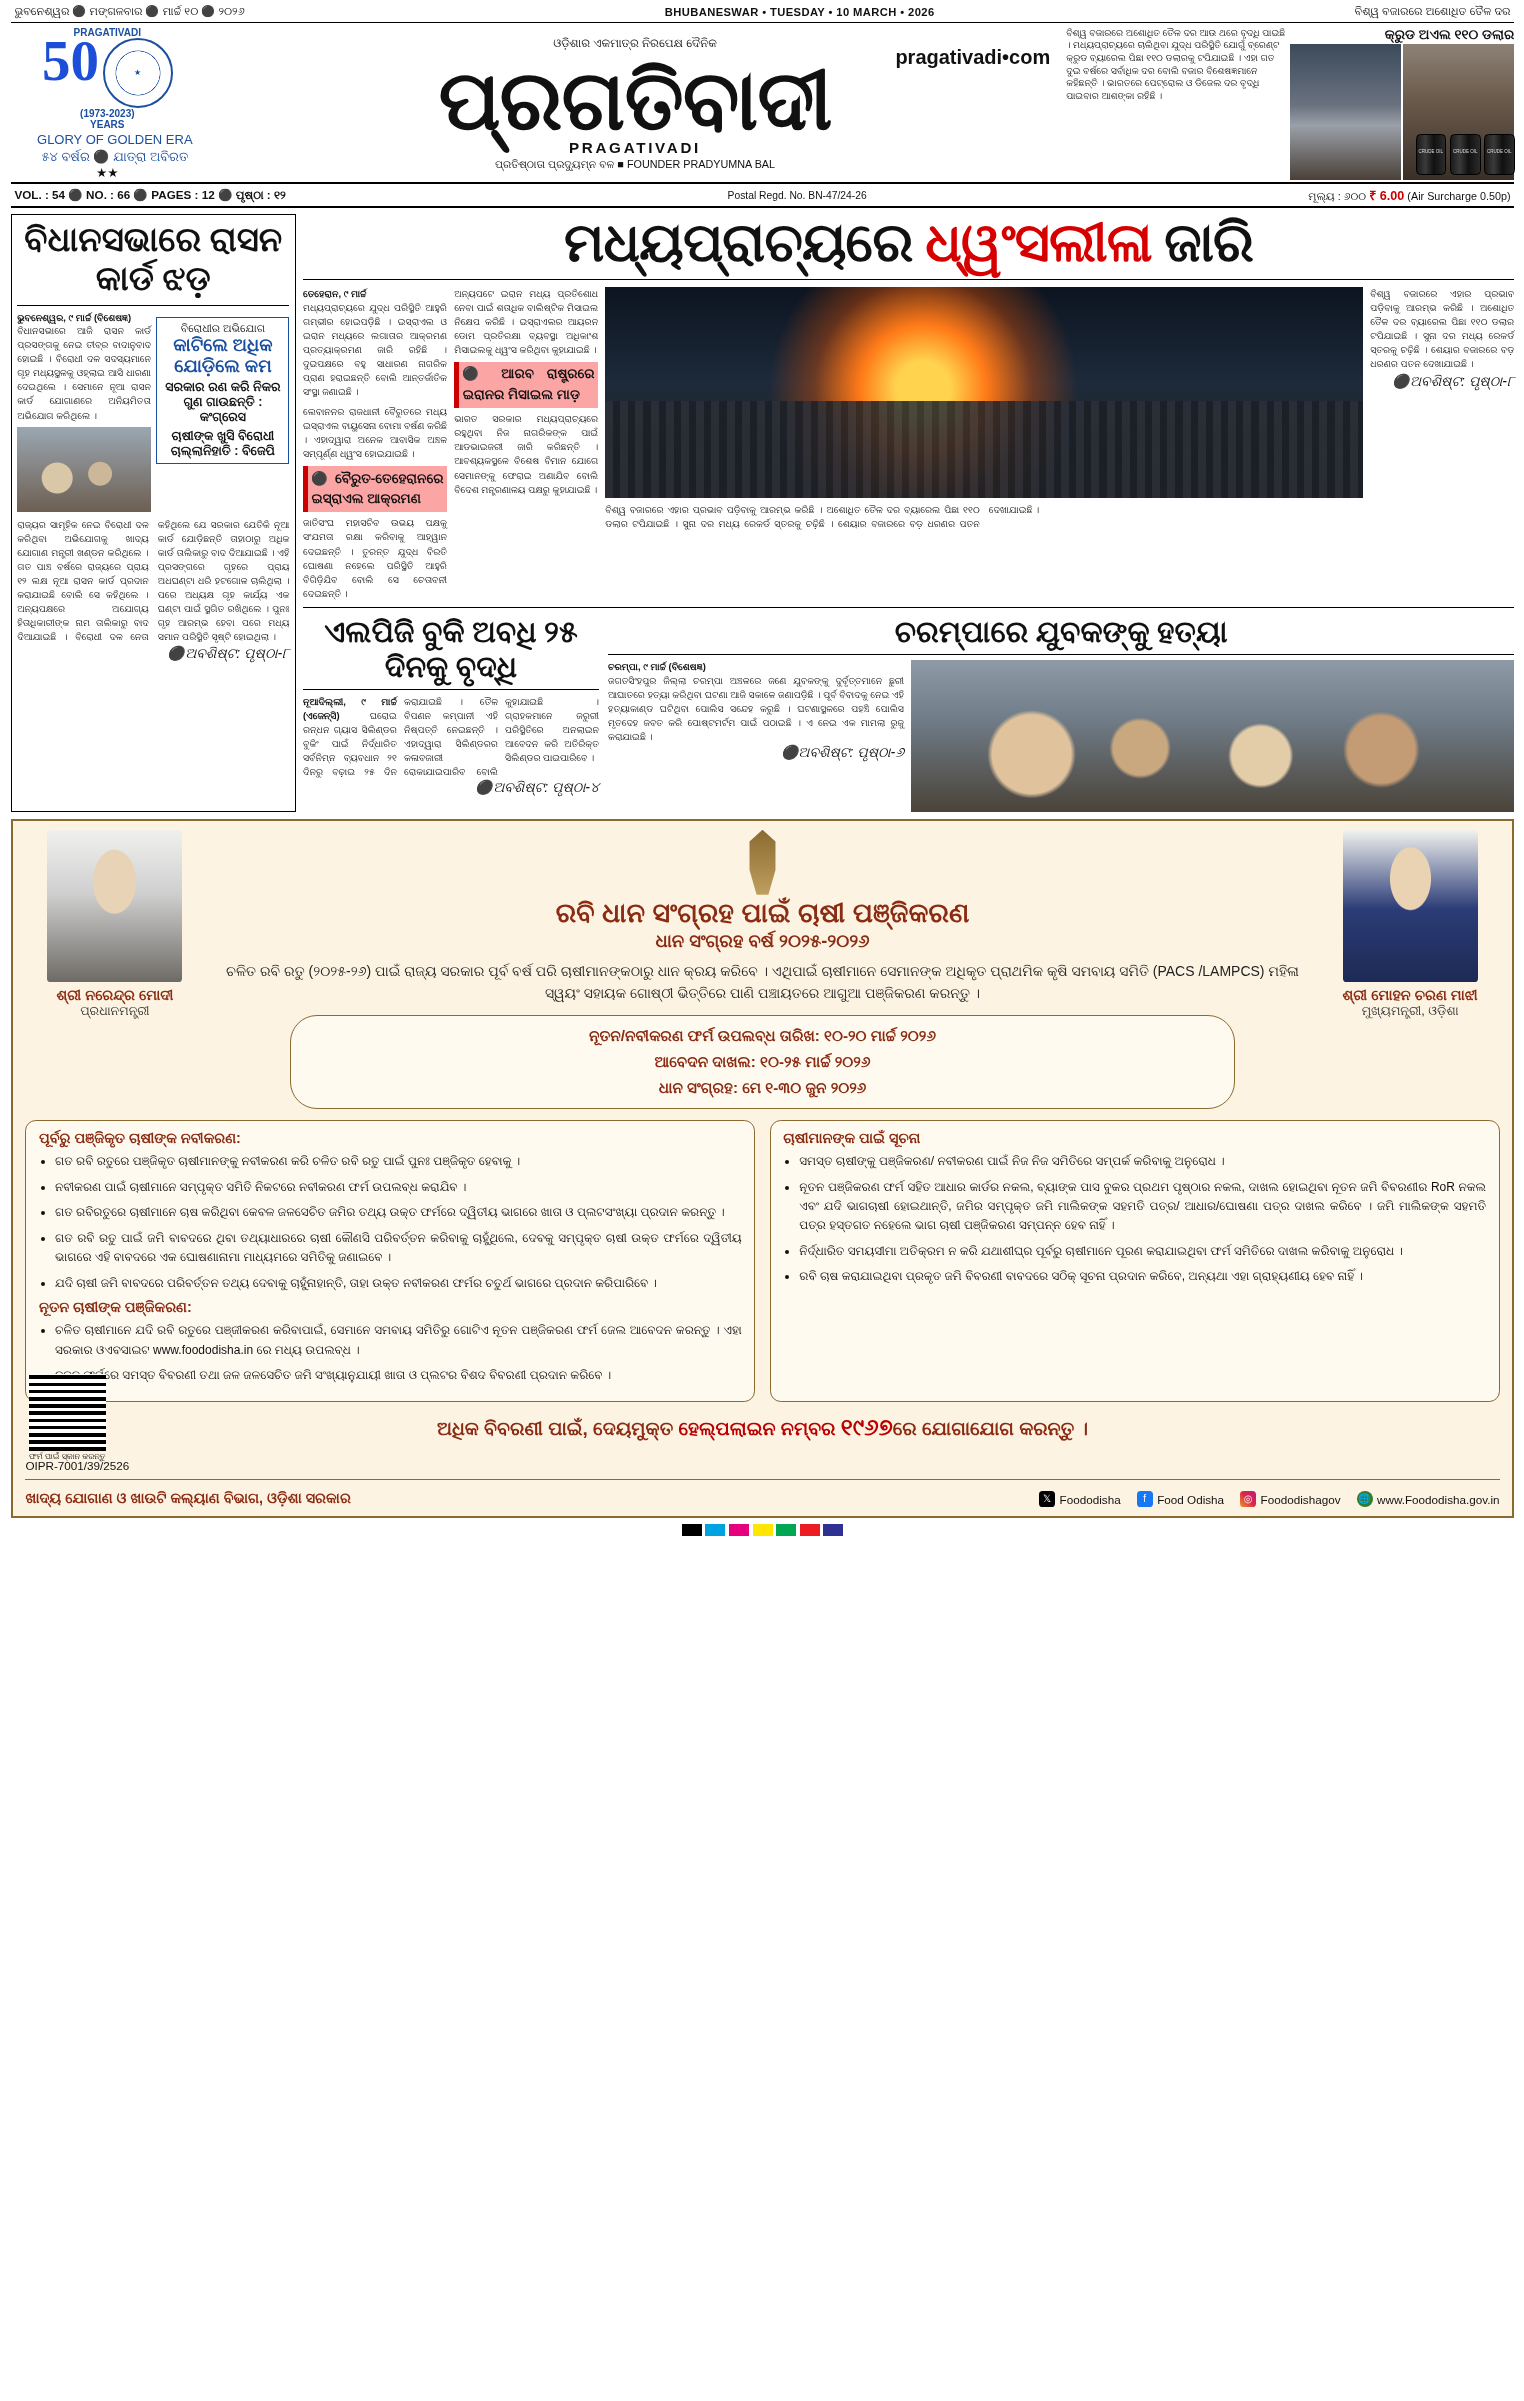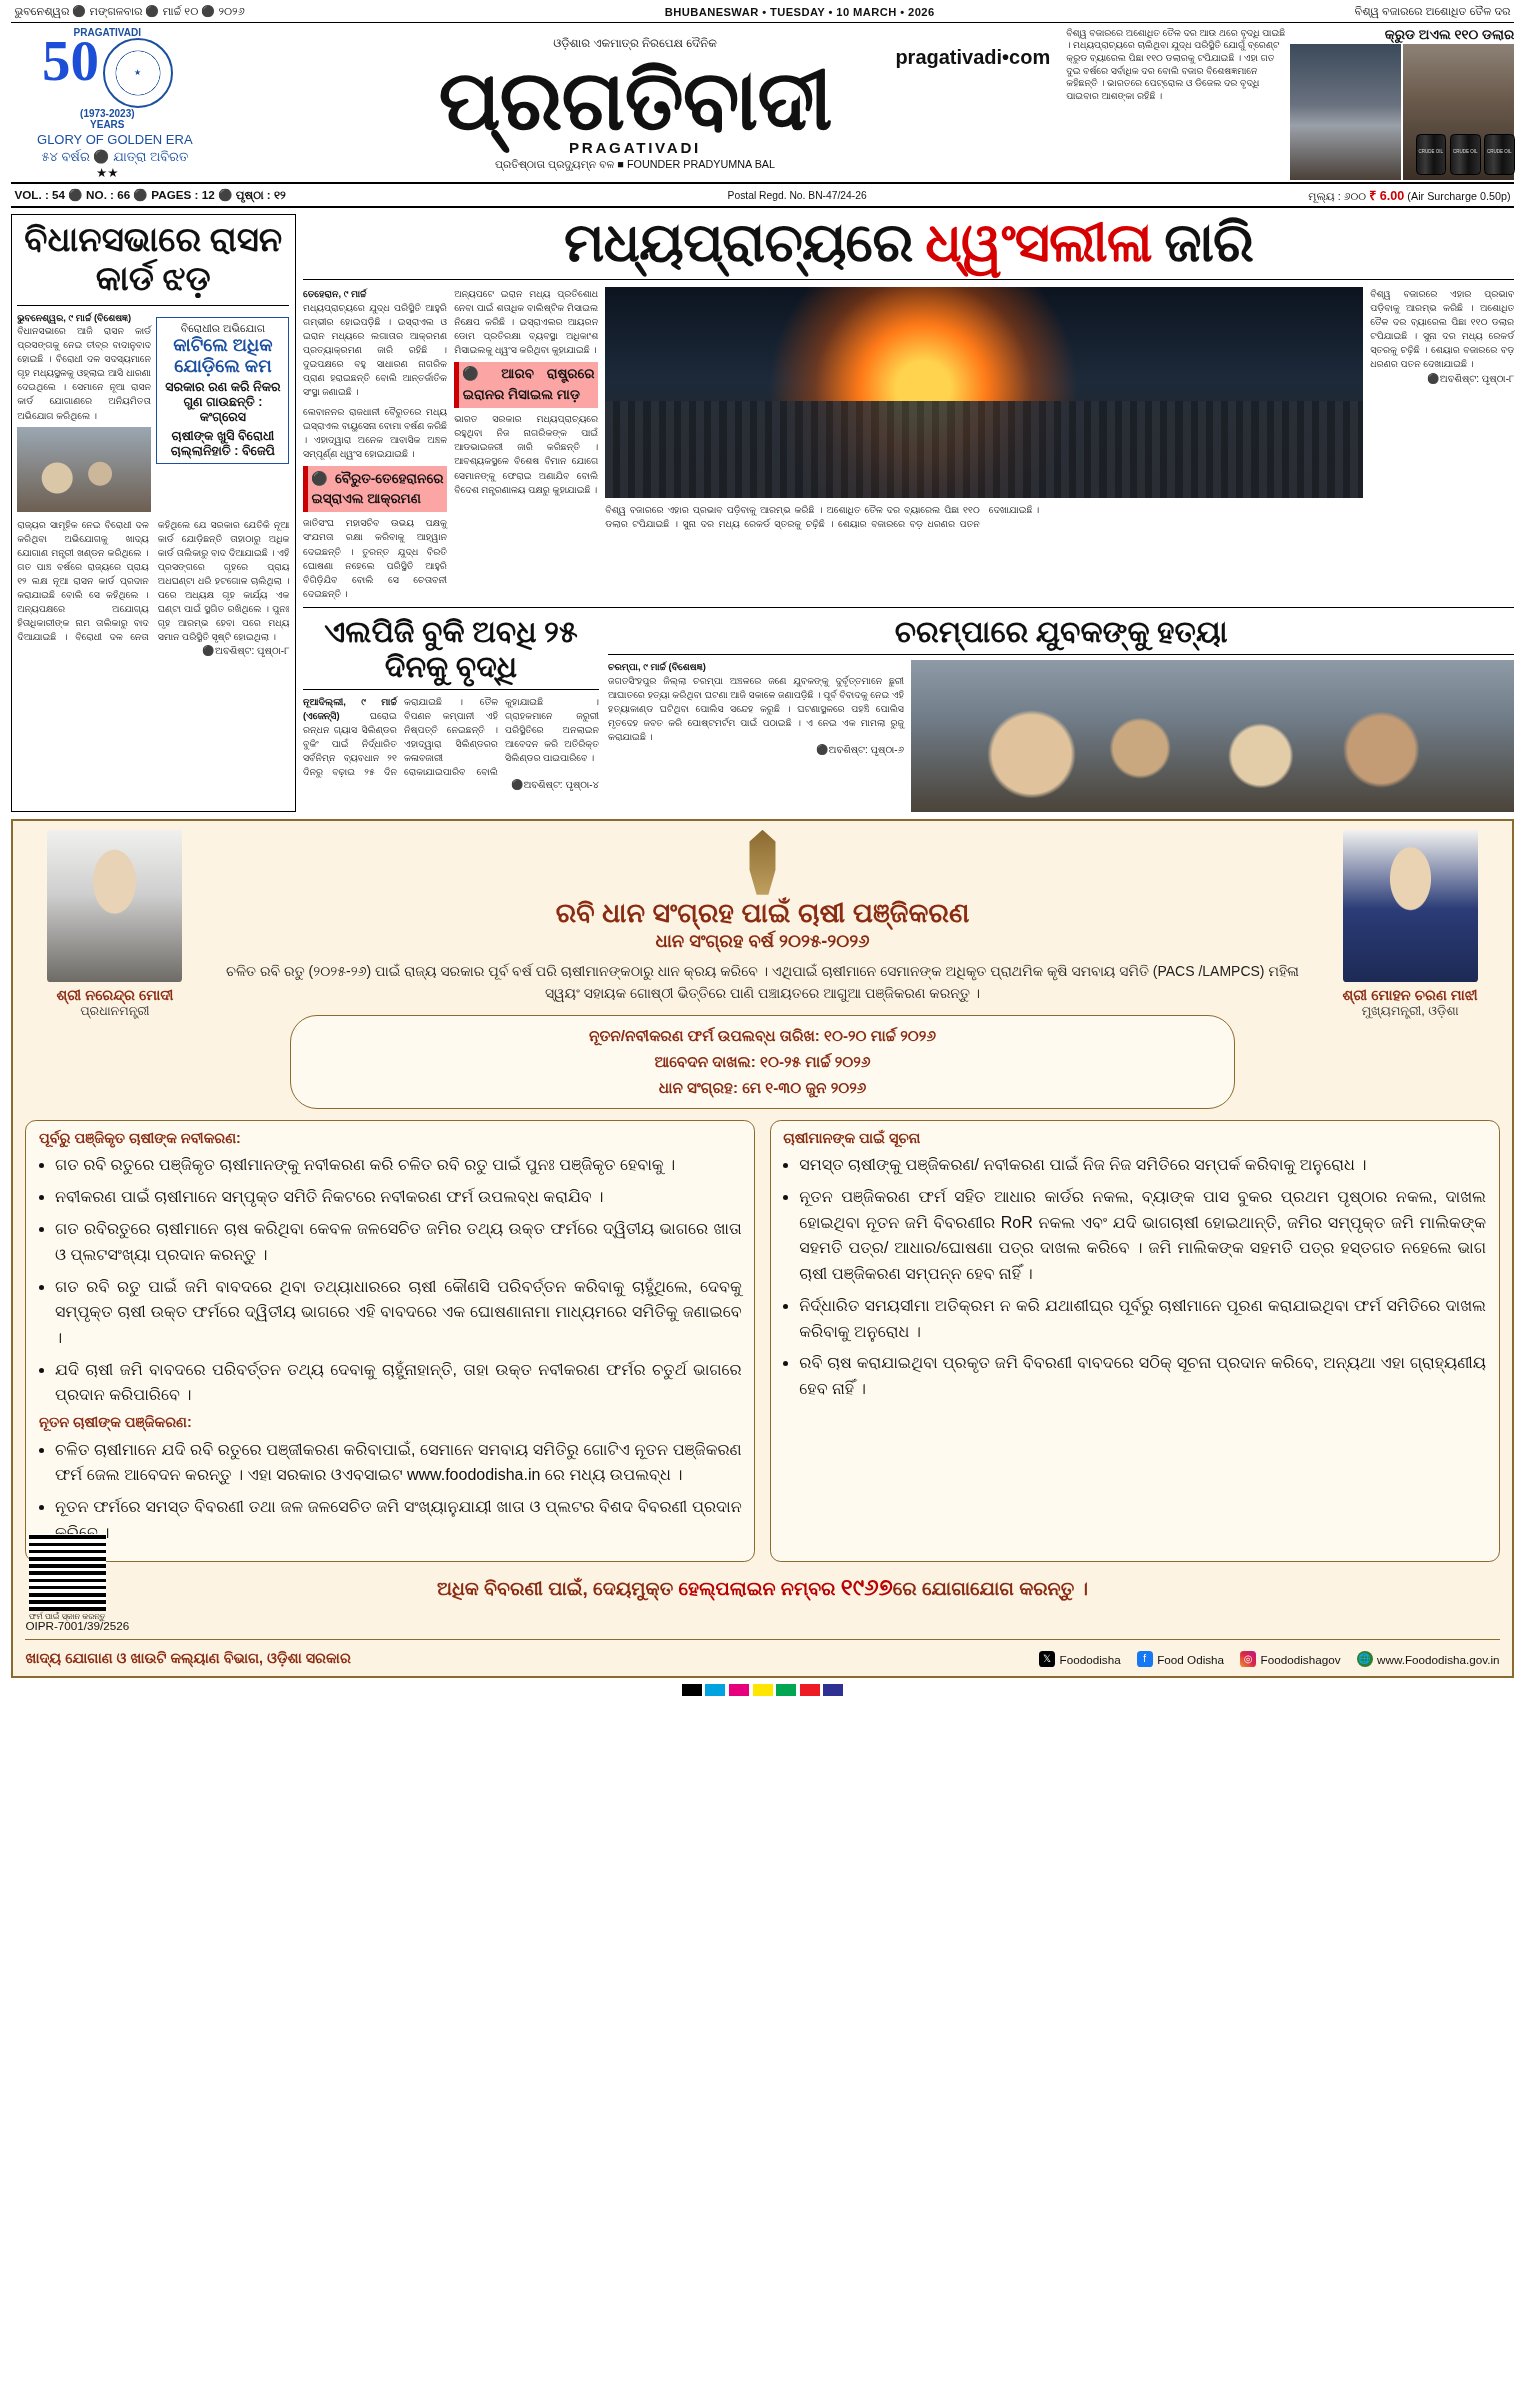--- a/index.html
+++ b/index.html
@@ -67,21 +67,21 @@
      radial-gradient(circle at 30% 60%, #d9c7a8 14%, transparent 15%),
      radial-gradient(circle at 62% 55%, #cdb79a 12%, transparent 13%),
      linear-gradient(180deg,#9aa7b2,#6d5f52); }
   .boxblue { border:1.8px solid #1b4fa0; margin:5.4px 0; padding:3.6px; text-align:center; }
   .boxblue .l1 { font-size:10.8px; }
   .boxblue .l2 { font-size:18px; font-weight:bold; color:#1b4fa0; line-height:1.15; }
   .boxblue .l3 { font-size:12.6px; font-weight:bold; line-height:1.2; margin-top:3.6px; }
   .boxblue .l4 { font-size:12.6px; font-weight:bold; line-height:1.2; margin-top:3.6px; }
   .body-txt { font-size:9.4px; line-height:1.5; text-align:justify; }
   .byline { font-size:9.4px; font-weight:bold; }
-  .endtag { font-size:10px; text-align:right; }
+  .endtag { font-size:14px; text-align:right;font-style:italic; }
   .red { color:#c00; }
 
   .hl-main { font-size:54px; font-weight:bold; text-align:center; line-height:1.1;
     font-family:"Liberation Serif",serif; letter-spacing:-0.9px; }
   .hl-main .red { color:#d60000; }
   .mid-body { display:flex; gap:7.2px; margin-top:5.4px; }
   .mid-col { font-size:9.4px; line-height:1.5; text-align:justify; }
   .subhead { background:#fca5a5; border-left:5.4px solid #c00; font-size:13.5px; font-weight:bold;
     padding:2.7px 3.6px; margin:4.5px 0; }
   .fire { width:100%; height:211px;
@@ -123,21 +123,21 @@
   .adv-h1 { font-size:27px; font-weight:bold; color:#8a2b12; }
   .adv-h2 { font-size:18px; font-weight:bold; color:#8a2b12; margin-top:1.8px; }
   .adv-p { font-size:14px; line-height:1.55; margin-top:9px; color:#222; }
   .adv-dates { margin:10.8px auto 0 auto; border:1.8px solid #8a6a2f; border-radius:27px; background:#fffaf0;
     padding:7.2px 18px; width:86%; }
   .adv-dates div { font-size:15.2px; font-weight:bold; color:#8a2b12; line-height:1.7; }
   .adv-cols { display:flex; gap:14.4px; margin-top:10.8px; }
   .adv-card { flex:1; border:1.8px solid #8a6a2f; border-radius:10.8px; background:#fffaf0; padding:9px 12.6px; }
   .adv-card h4 { margin:0 0 5.4px 0; font-size:14.4px; color:#8a2b12; }
   .adv-card ul { margin:0; padding-left:16px; }
-  .adv-card li { font-size:16px; line-height:1.6; margin-bottom:6.3px; text-align:justify; }
+  .adv-card li { font-size:12px; line-height:1.6; margin-bottom:6.3px; text-align:justify; }
   .b-red { color:#b00; font-weight:bold; }
   .helpline { text-align:center; font-size:19px; font-weight:bold; color:#8a2b12; margin-top:12.6px; }
   .helpline .num { color:#b00; font-size:23px; }
   .qr { position:absolute; left:16px; bottom:54px; width:77px; text-align:center; }
   .qrbox { width:77px; height:77px; background:
       repeating-linear-gradient(0deg,#000 0 3.6px,#fff 3.6px 7.2px),
       repeating-linear-gradient(90deg,#000 0 3.6px,transparent 3.6px 7.2px); }
   .qr .cap { font-size:8px; margin-top:1.8px; }
   .oipr { text-align:left; font-size:11.7px; margin-top:18px; }
   .adv-footer { margin-top:7.2px; border-top:1.8px solid #8a6a2f; padding-top:10px;

